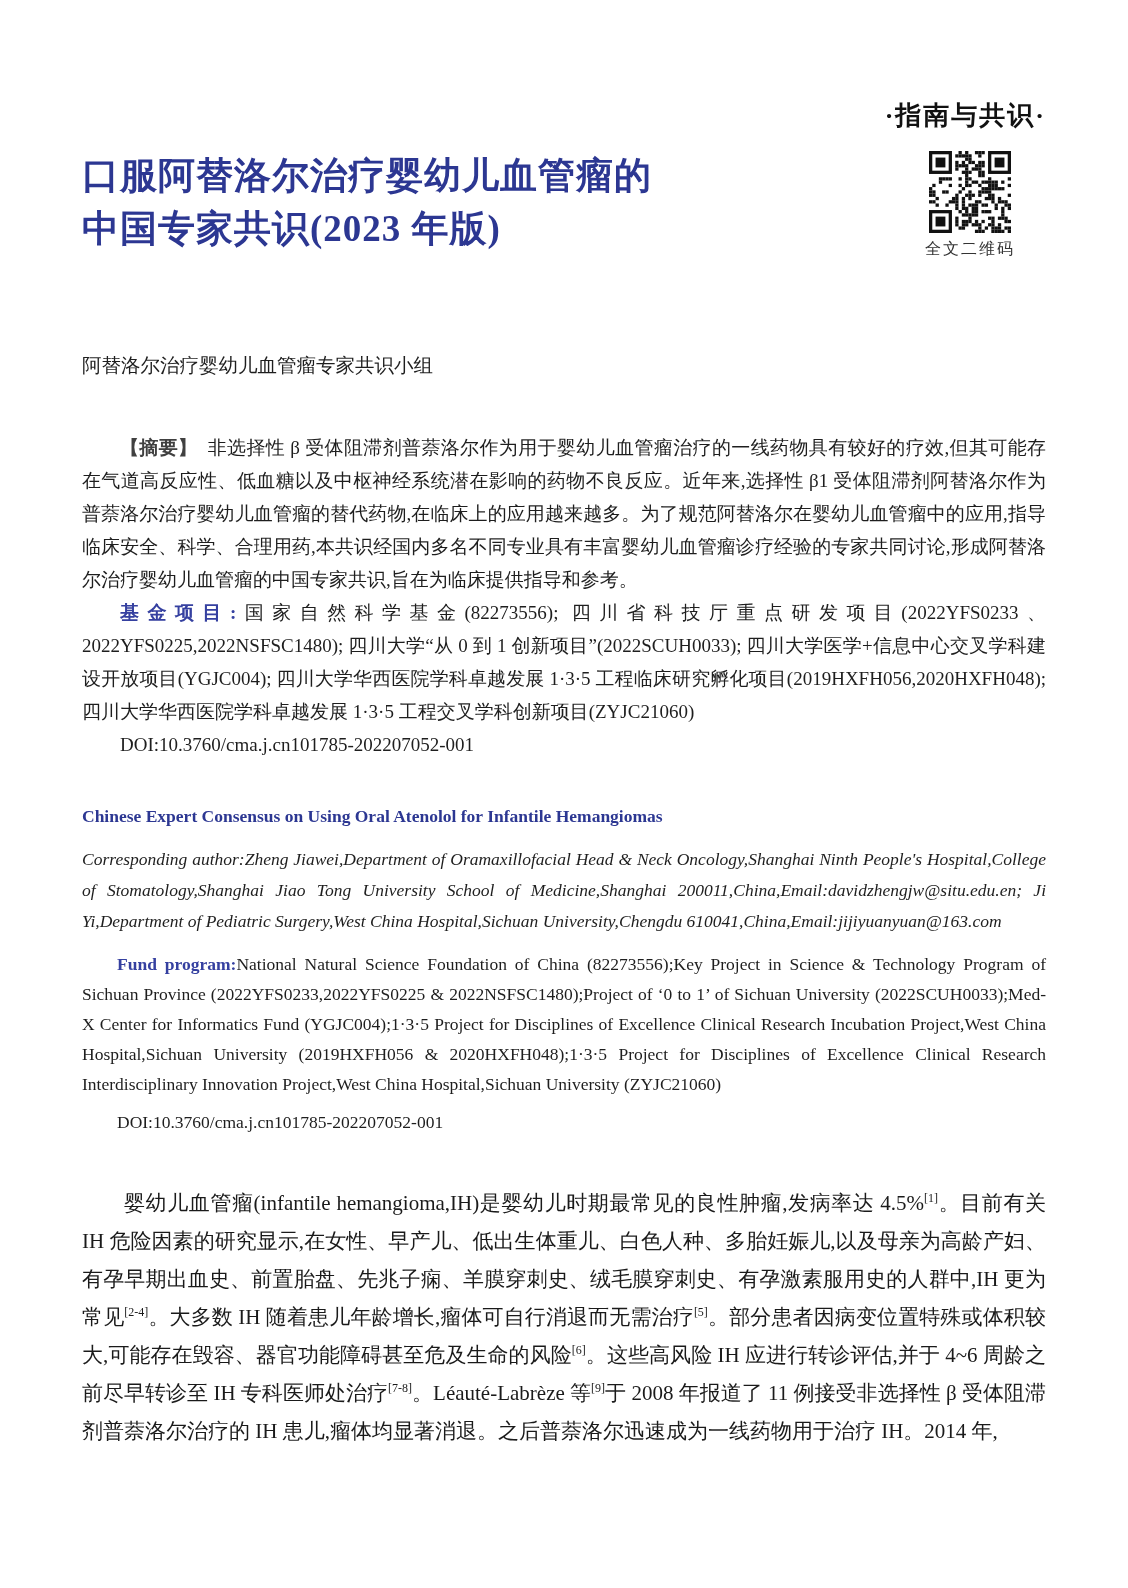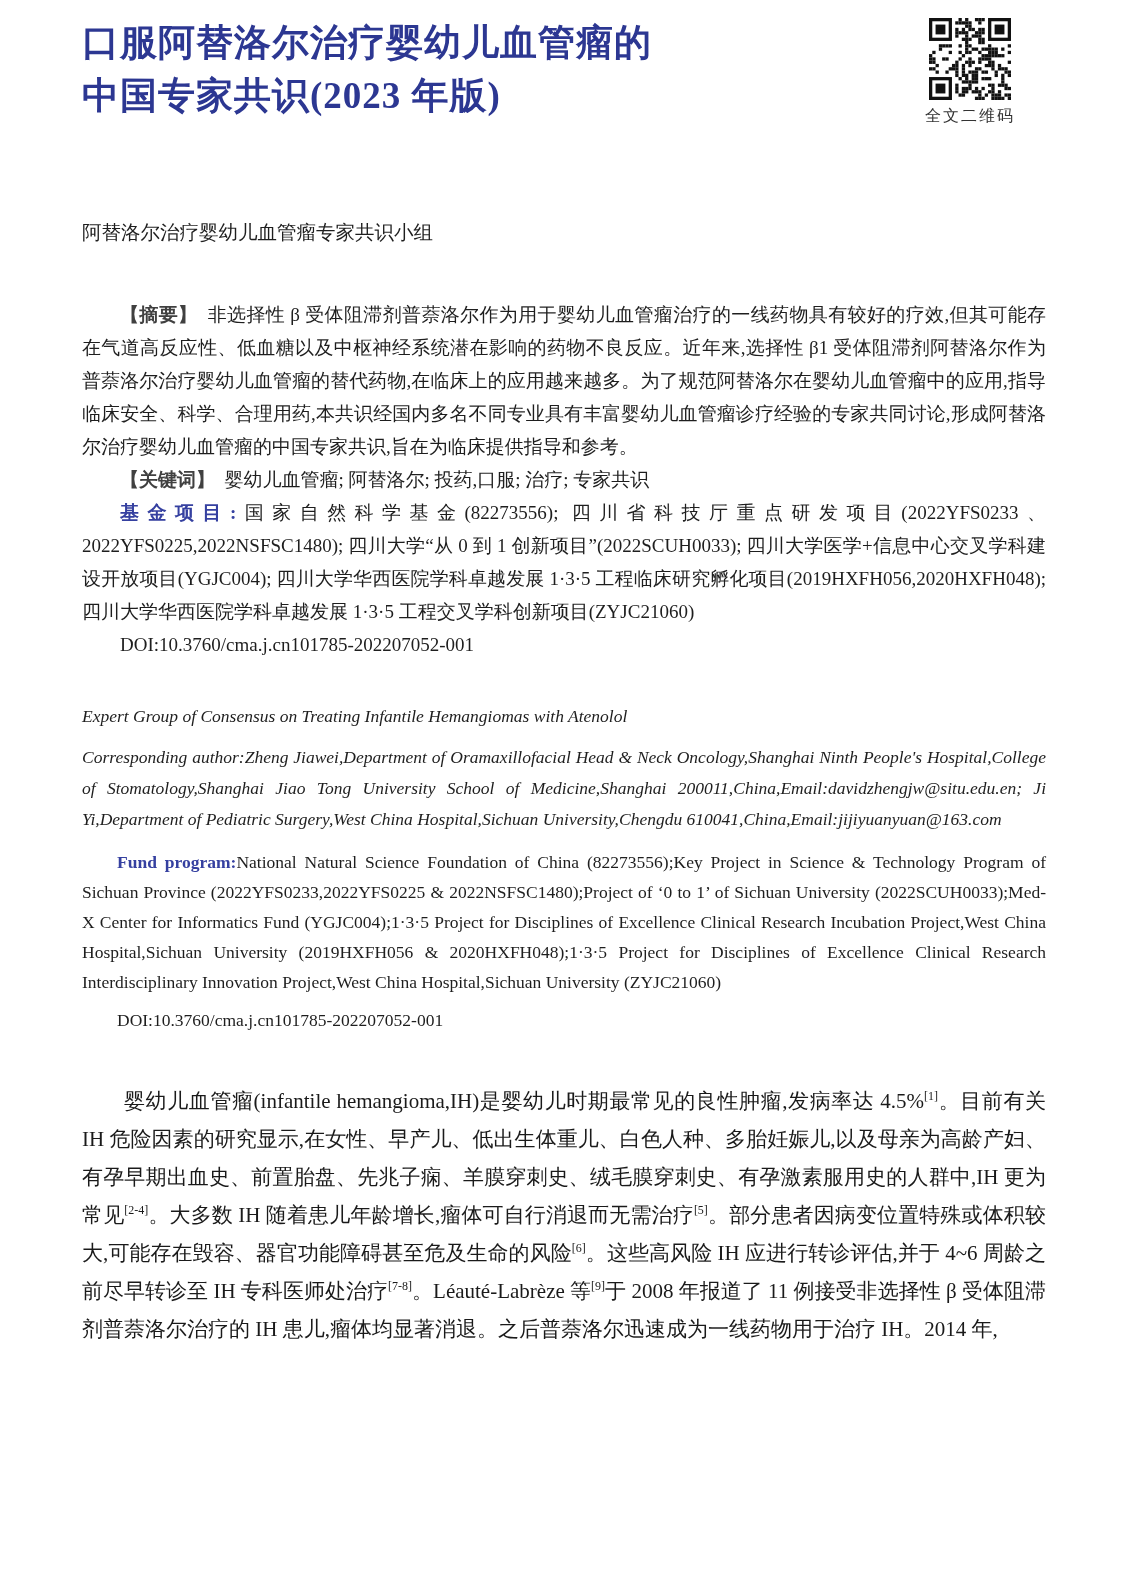--- a/index.html
+++ b/index.html
@@ -110,20 +110,23 @@
     font-size: 12px;
     line-height: 0;
     vertical-align: super;
   }
 </style>
 </head>
 <body>
 
 <div class="page">
 
+  <div class="badge-row">
+    <span class="section-badge">·指南与共识·</span>
+  </div>
 
   <div class="title-row">
     <h1 class="article-title">
       <span>口服阿替洛尔治疗婴幼儿血管瘤的</span><br>
       <span>中国专家共识(2023 年版)</span>
     </h1>
     <div class="qr-block">
       <svg class="qr-svg" id="qr-svg" viewBox="0 0 25 25">
           <rect x="0" y="0" width="25" height="25" fill="#ffffff"></rect>
           <rect x="9" y="0" width="1" height="1" fill="#111111"></rect>
@@ -333,27 +336,26 @@
       <div class="qr-caption">全文二维码</div>
     </div>
   </div>
 
   <div class="authors">
     <p>阿替洛尔治疗婴幼儿血管瘤专家共识小组</p>
   </div>
 
   <div class="meta-zh">
     <p><span class="label-indigo">【摘要】</span>&nbsp;&nbsp;<span>非选择性 β 受体阻滞剂普萘洛尔作为用于婴幼儿血管瘤治疗的一线药物具有较好的疗效,但其可能存在气道高反应性、低血糖以及中枢神经系统潜在影响的药物不良反应。近年来,选择性 β1 受体阻滞剂阿替洛尔作为普萘洛尔治疗婴幼儿血管瘤的替代药物,在临床上的应用越来越多。为了规范阿替洛尔在婴幼儿血管瘤中的应用,指导临床安全、科学、合理用药,本共识经国内多名不同专业具有丰富婴幼儿血管瘤诊疗经验的专家共同讨论,形成阿替洛尔治疗婴幼儿血管瘤的中国专家共识,旨在为临床提供指导和参考。</span></p>
-    <p><span class="label-indigo">【关键词】</span>&nbsp;&nbsp;<span>婴幼儿血管瘤; 阿替洛尔; 投药,口服; 治疗; 专家共识</span></p>
     <p><span class="label-blue">基金项目:</span><span>国家自然科学基金(82273556); 四川省科技厅重点研发项目(2022YFS0233、2022YFS0225,2022NSFSC1480); 四川大学“从 0 到 1 创新项目”(2022SCUH0033); 四川大学医学+信息中心交叉学科建设开放项目(YGJC004); 四川大学华西医院学科卓越发展 1·3·5 工程临床研究孵化项目(2019HXFH056,2020HXFH048); 四川大学华西医院学科卓越发展 1·3·5 工程交叉学科创新项目(ZYJC21060)</span></p>
     <p class="doi-line">DOI:10.3760/cma.j.cn101785-202207052-001</p>
   </div>
 
   <div class="meta-en">
-    <p class="en-sub">Expert Group of Consensus on Treating Infantile Hemangiomas with Atenolol</p>
+    <p class="en-title">Chinese Expert Consensus on Using Oral Atenolol for Infantile Hemangiomas</p>
     <p class="en-corr">Corresponding author:Zheng Jiawei,Department of Oramaxillofacial Head &amp; Neck Oncology,Shanghai Ninth People's Hospital,College of Stomatology,Shanghai Jiao Tong University School of Medicine,Shanghai 200011,China,Email:davidzhengjw@situ.edu.en; Ji Yi,Department of Pediatric Surgery,West China Hospital,Sichuan University,Chengdu 610041,China,Email:jijiyuanyuan@163.com</p>
     <p class="en-fund"><span class="label-blue">Fund program:</span><span>National Natural Science Foundation of China (82273556);Key Project in Science &amp; Technology Program of Sichuan Province (2022YFS0233,2022YFS0225 &amp; 2022NSFSC1480);Project of ‘0 to 1’ of Sichuan University (2022SCUH0033);Med-X Center for Informatics Fund (YGJC004);1·3·5 Project for Disciplines of Excellence Clinical Research Incubation Project,West China Hospital,Sichuan University (2019HXFH056 &amp; 2020HXFH048);1·3·5 Project for Disciplines of Excellence Clinical Research Interdisciplinary Innovation Project,West China Hospital,Sichuan University (ZYJC21060)</span></p>
     <p class="en-doi">DOI:10.3760/cma.j.cn101785-202207052-001</p>
   </div>
 
   <div class="body-text">
     <p><span>婴幼儿血管瘤(infantile hemangioma,IH)是婴幼儿时期最常见的良性肿瘤,发病率达 4.5%</span><sup>[1]</sup><span>。目前有关 IH 危险因素的研究显示,在女性、早产儿、低出生体重儿、白色人种、多胎妊娠儿,以及母亲为高龄产妇、有孕早期出血史、前置胎盘、先兆子痫、羊膜穿刺史、绒毛膜穿刺史、有孕激素服用史的人群中,IH 更为常见</span><sup>[2-4]</sup><span>。大多数 IH 随着患儿年龄增长,瘤体可自行消退而无需治疗</span><sup>[5]</sup><span>。部分患者因病变位置特殊或体积较大,可能存在毁容、器官功能障碍甚至危及生命的风险</span><sup>[6]</sup><span>。这些高风险 IH 应进行转诊评估,并于 4~6 周龄之前尽早转诊至 IH 专科医师处治疗</span><sup>[7-8]</sup><span>。Léauté-Labrèze 等</span><sup>[9]</sup><span>于 2008 年报道了 11 例接受非选择性 β 受体阻滞剂普萘洛尔治疗的 IH 患儿,瘤体均显著消退。之后普萘洛尔迅速成为一线药物用于治疗 IH。2014 年,</span></p>
   </div>
 
 </div>

